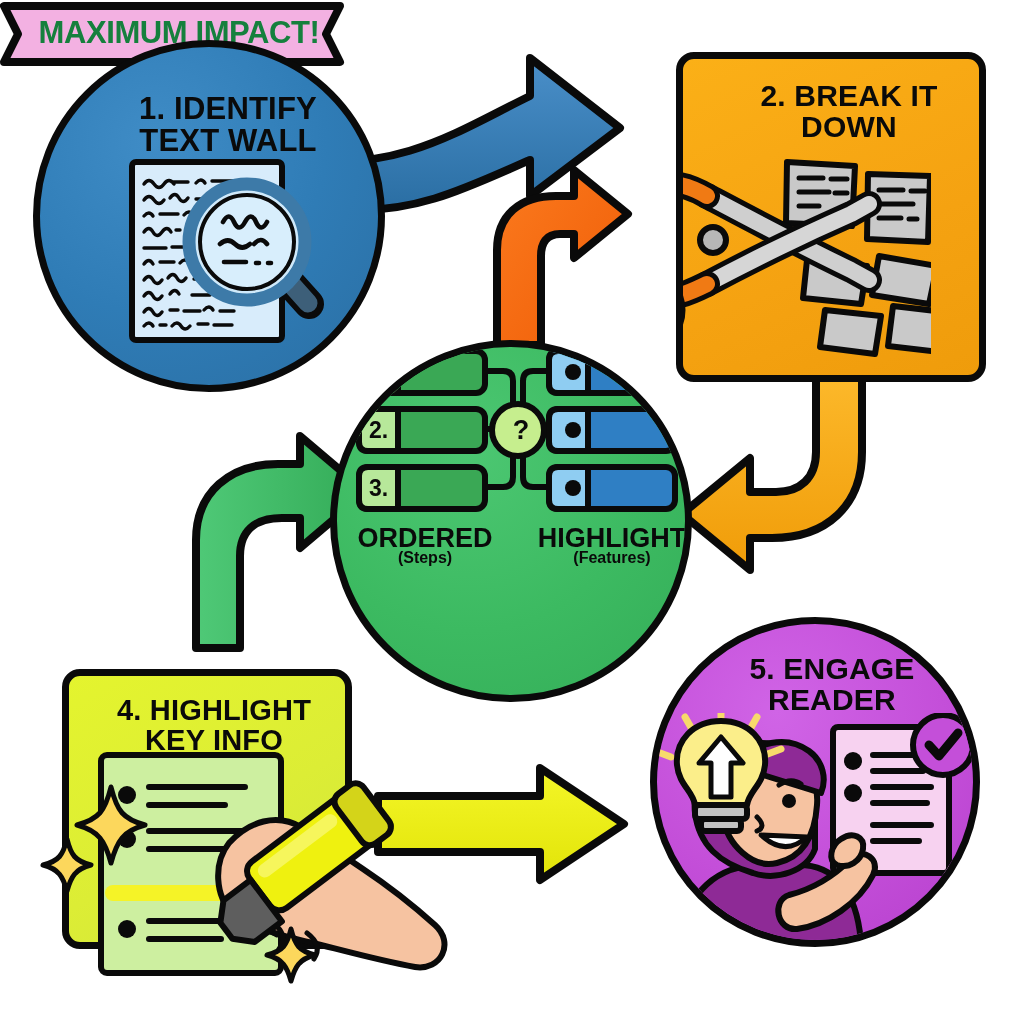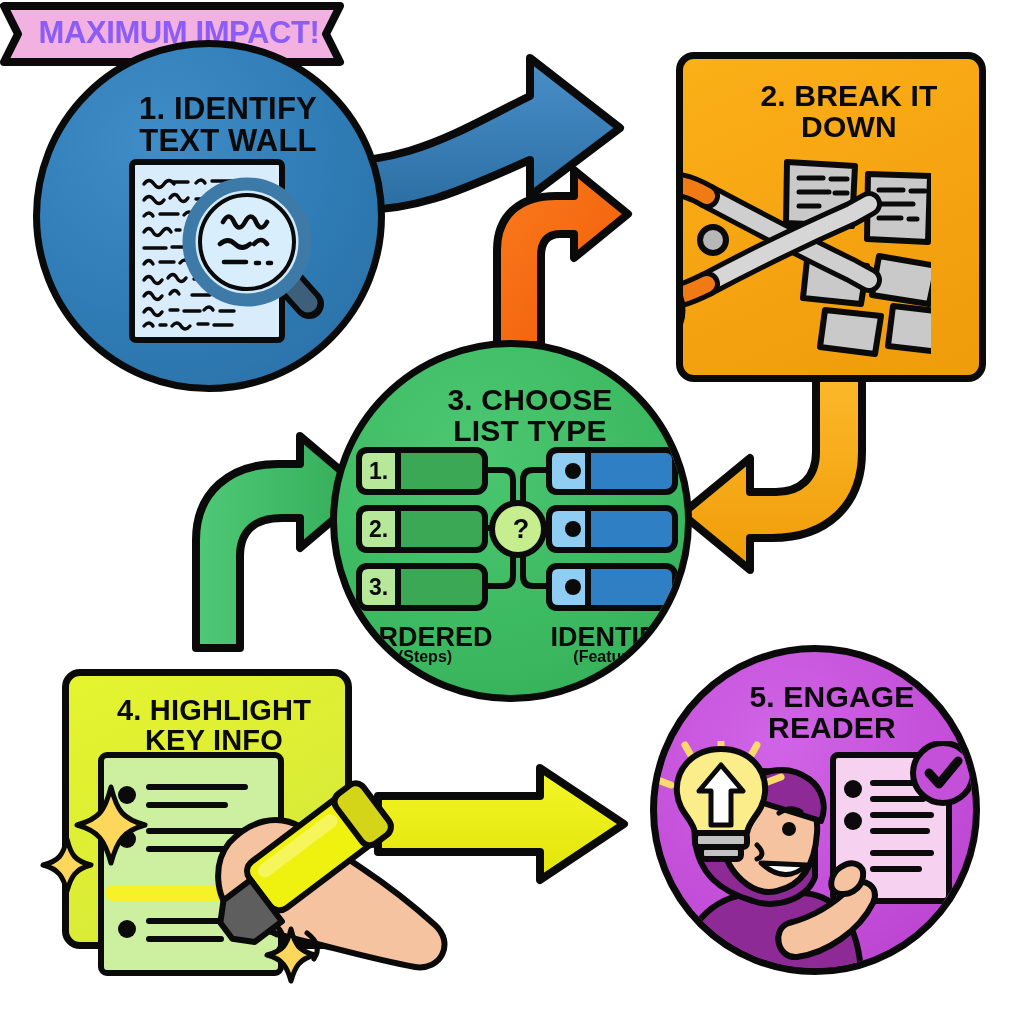--- a/index.html
+++ b/index.html
@@ -79,21 +79,21 @@
   #step4 {
     left: 62px; top: 645px; width: 290px; height: 280px;
     background: linear-gradient(150deg, #e4f42e 0%, #dced35 55%, #d2e63c 100%);
     margin-top: 24px;
   }
   #step4 .node-title { font-size: 29px; padding-top: 16px; width: 262px; }
   #step4 .art { position: relative; width: 100%; flex: 1; }
 
   
   #step5 {
-    left: 650px; top: 645px; width: 330px; height: 330px;
+    left: 650px; top: 617px; width: 330px; height: 330px;
     background: radial-gradient(circle at 38% 28%, #d064e6 0%, #c44fd9 55%, #b63fcd 100%);
   }
   #step5 .node-title { font-size: 30px; padding-top: 26px; width: 282px; }
   #step5 .art { position: relative; width: 100%; flex: 1; }
 
   
   .list-label {
     position: absolute;
     text-align: center;
     color: #0a0a0a;
@@ -131,21 +131,21 @@
   }
   #banner .banner-text {
     position: absolute;
     inset: 0;
     display: flex;
     align-items: center;
     justify-content: center;
     font-weight: 800;
     font-size: 31px;
     letter-spacing: -0.4px;
-    color: #8b5cf6;
+    color: #15803d;
     user-select: none;
     padding-bottom: 2px;
   }
 </style>
 </head>
 <body>
 
 <div id="stage">
 
   <svg class="layer" id="arrow-layer" viewBox="0 0 1024 1024">
@@ -276,22 +276,20 @@
               <circle cx="22" cy="176" r="30" fill="none" stroke="#f4821f" stroke-width="15"></circle>
 
               <circle cx="92" cy="106" r="13" fill="#b7b7b7" stroke="#0a0a0a" stroke-width="6"></circle>
             </g>
           </g>
         </svg>
       </div>
     </div>
 
     <div class="node circle" id="step3" style="pointer-events:auto">
-      <div class="node-title">3. CHOOSE
-LIST TYPE</div>
       <div class="art">
         <svg viewBox="0 0 362 240" width="362" height="240" style="position:absolute;left:0;top:-4px">
 
           <g fill="none" stroke="#0a0a0a" stroke-width="6">
             <path d="M150 28 h16 q10 0 10 10 v38 q0 10 10 10 h6"></path>
             <path d="M150 86 h36"></path>
             <path d="M150 144 h16 q10 0 10 -10 v-38 q0 -10 10 -10 h6"></path>
             <path d="M212 28 h-16 q-10 0 -10 10 v38 q0 10 10 10 h-6"></path>
             <path d="M212 86 h-36"></path>
             <path d="M212 144 h-16 q-10 0 -10 -10 v-38 q0 -10 10 -10 h-6"></path>
@@ -322,21 +320,21 @@
         </svg>
 
         <div class="row-num" style="position:absolute;left:32px;top:12px">1.</div>
         <div class="row-num" style="position:absolute;left:32px;top:70px">2.</div>
         <div class="row-num" style="position:absolute;left:32px;top:128px">3.</div>
 
         <div class="qmark" style="position:absolute;left:172px;top:68px;width:24px;text-align:center">?</div>
 
         <div class="list-label" style="left:18px;top:176px;width:140px">ORDERED</div>
         <div class="list-sublabel" style="left:18px;top:202px;width:140px">(Steps)</div>
-        <div class="list-label" style="left:196px;top:176px;width:158px">IDENTIFY</div>
+        <div class="list-label" style="left:196px;top:176px;width:158px">HIGHLIGHT</div>
         <div class="list-sublabel" style="left:196px;top:202px;width:158px">(Features)</div>
       </div>
     </div>
 
     <div class="node box" id="step4" style="pointer-events:auto;overflow:visible">
       <div class="node-title">4. HIGHLIGHT
 KEY INFO</div>
       <div class="art">
         <svg viewBox="0 0 420 230" width="420" height="230" style="position:absolute;left:-6px;top:-8px;overflow:visible">
 

